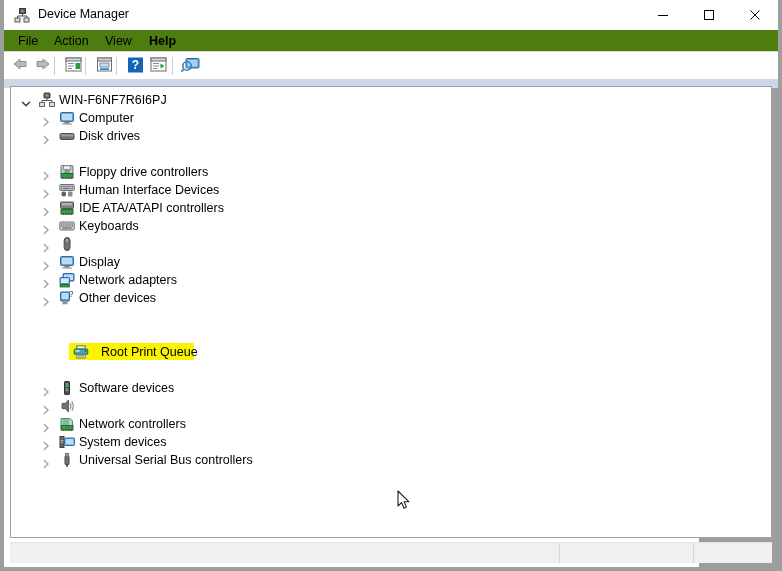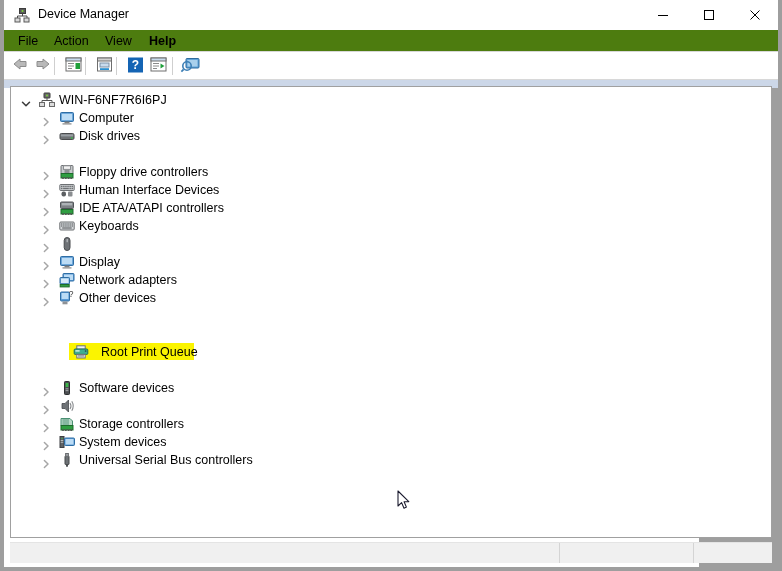--- a/index.html
+++ b/index.html
@@ -497,21 +497,21 @@
               </svg></span>
             <span class="icon" style="left: 48px;"><svg width="16" height="16" viewBox="0 0 16 16">
                 <path d="M2,2.5 L11,2.5 L13.5,5 L13.5,9.5 L2,9.5 Z" fill="#b9d9c8" stroke="#4a8f72" stroke-width="1"></path>
                 <path d="M3.5,4 L10,4 M3.5,6 L10,6 M3.5,8 L10,8" stroke="#4a8f72" stroke-width="0.9"></path>
                 <rect x="2" y="9.5" width="12" height="4.5" fill="#2f9e41" stroke="#1d6b2b"></rect>
                 <rect x="3.2" y="13.2" width="1.6" height="1.8" fill="#555"></rect>
                 <rect x="6" y="13.2" width="1.6" height="1.8" fill="#555"></rect>
                 <rect x="8.8" y="13.2" width="1.6" height="1.8" fill="#555"></rect>
                 <rect x="11.4" y="13.2" width="1.6" height="1.8" fill="#555"></rect>
               </svg></span>
-            <span class="label" style="left: 68px;">Storage controllers</span>
+            <span class="label" style="left: 68px;">Network controllers</span>
           </div>
           <div class="row" style="top: 346px;">
             <span class="chev" style="left: 30px; padding-top: 4px; box-sizing: border-box;"><svg width="10" height="10" viewBox="0 0 10 10">
                 <path d="M3.4,1.5 L7,5 L3.4,8.5" fill="none" stroke="#a6a6a6" stroke-width="1.5" stroke-linecap="round" stroke-linejoin="round"></path>
               </svg></span>
             <span class="icon" style="left: 48px;"><svg width="16" height="16" viewBox="0 0 16 16">
                 <rect x="1" y="2.5" width="4" height="11" fill="#5f6367" stroke="#3c3f42"></rect>
                 <circle cx="3" cy="4.4" r="0.7" fill="#3cb54a"></circle>
                 <rect x="1.7" y="6" width="2.6" height="1" fill="#b5b8bb"></rect>
                 <rect x="1.7" y="7.8" width="2.6" height="1" fill="#b5b8bb"></rect>

